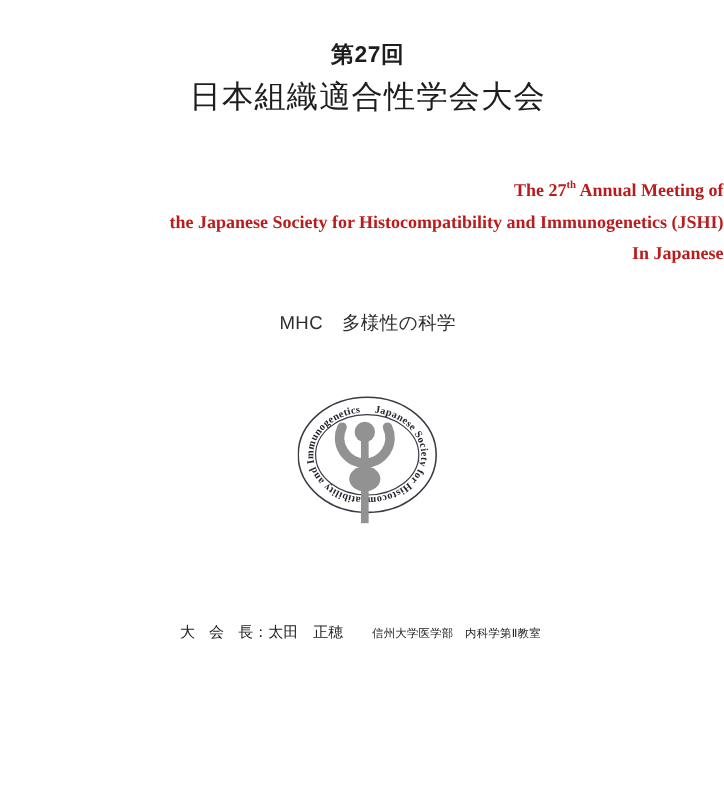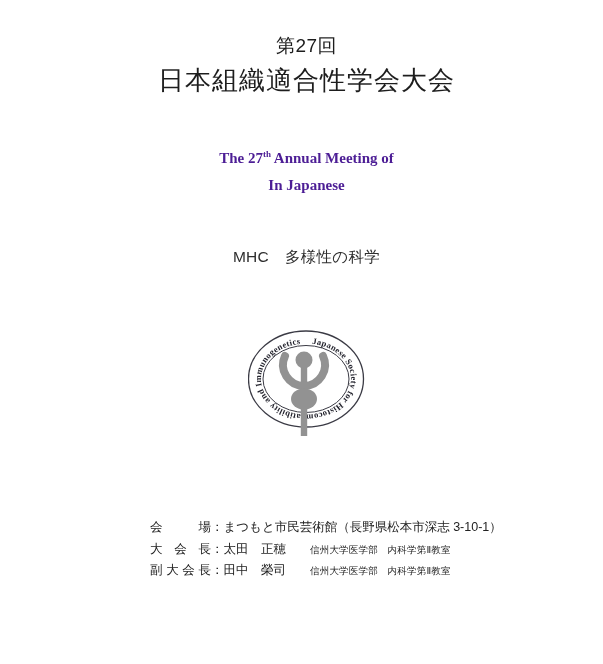--- a/index.html
+++ b/index.html
@@ -6,35 +6,36 @@
   body {
     width: 603px; height: 664px;
     background: #ffffff;
     position: relative;
     overflow: hidden;
     font-family: "Liberation Sans", sans-serif;
     color: #1d1d1d;
   }
   .center { position: absolute; left: 10px; right: 0; text-align: center; }
 
-  #round-title { top: 33px; font-size: 19px; font-weight: 400; letter-spacing: 0.5px; }
+  #round-title { top: 33px; font-size: 19px; font-weight: 700; letter-spacing: 0.5px; }
   #main-title  { top: 63px; font-size: 26px; font-weight: 400; letter-spacing: 1px; }
 
   #english-block {
     top: 141px;
     font-family: "Liberation Serif", serif;
     font-weight: 700;
     font-size: 15px;
-    color: #4c1d95;
+    color: #b91c1c;
+    text-align: right;
   }
   #english-block .eline { line-height: 26.5px; }
   #english-block sup { font-size: 9px; }
 
   #theme-block {
-    top: 245px;
+    top: 258px;
     font-size: 15.5px;
     line-height: 23px;
     color: #2e2e2e;
     letter-spacing: 0.3px;
   }
 
   #logo-wrap { position: absolute; left: 248px; top: 330px; width: 120px; height: 110px; }
 
   #details-block {
     position: absolute;
@@ -57,20 +58,21 @@
   }
 </style>
 </head>
 <body>
 
 <div id="round-title" class="center">第27回</div>
 <div id="main-title" class="center">日本組織適合性学会大会</div>
 
 <div id="english-block" class="center">
   <div class="eline"><span>The 27</span><sup>th</sup><span> Annual Meeting of</span></div>
+  <div class="eline">the Japanese Society for Histocompatibility and Immunogenetics (JSHI)</div>
   <div class="eline">In Japanese</div>
 </div>
 
 <div id="theme-block" class="center">
   <div>MHC　多様性の科学</div>
 </div>
 
 <div id="logo-wrap">
   <svg width="120" height="110" viewBox="0 0 120 110">
     <defs>
@@ -85,21 +87,15 @@
       <rect x="52.8" y="28" width="6.4" height="78" fill="#929292"></rect>
       <path d="M 37,26 A 21,21 0 1 0 75,26" fill="none" stroke-width="8" stroke-linecap="round" stroke="#929292"></path>
       <circle cx="56" cy="30" r="8.5" fill="#929292"></circle>
       <ellipse cx="56" cy="69" rx="13" ry="10.5" fill="#929292"></ellipse>
     </g>
   </svg>
 </div>
 
 <div id="details-block">
   <div class="row">
-    <span class="lbl">会場</span><span class="sep">：</span><span class="val">まつもと市民芸術館（長野県松本市深志 3-10-1）</span><span class="aff"></span>
-  </div>
-  <div class="row">
     <span class="lbl">大会長</span><span class="sep">：</span><span class="val">太田　正穂</span><span class="aff">信州大学医学部　内科学第Ⅱ教室</span>
-  </div>
-  <div class="row">
-    <span class="lbl">副大会長</span><span class="sep">：</span><span class="val">田中　榮司</span><span class="aff">信州大学医学部　内科学第Ⅱ教室</span>
   </div>
 </div>
 
 </body></html>

